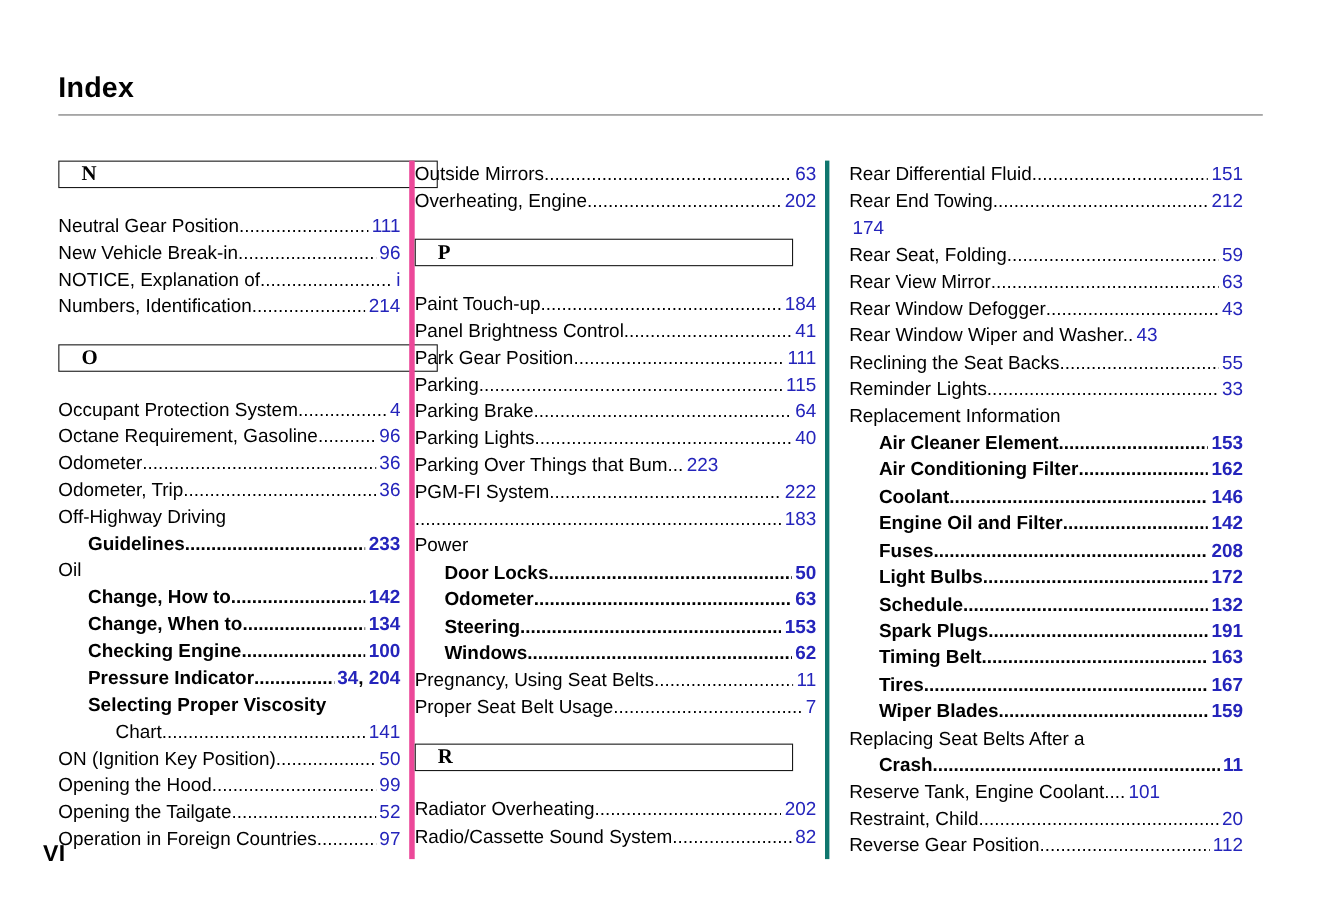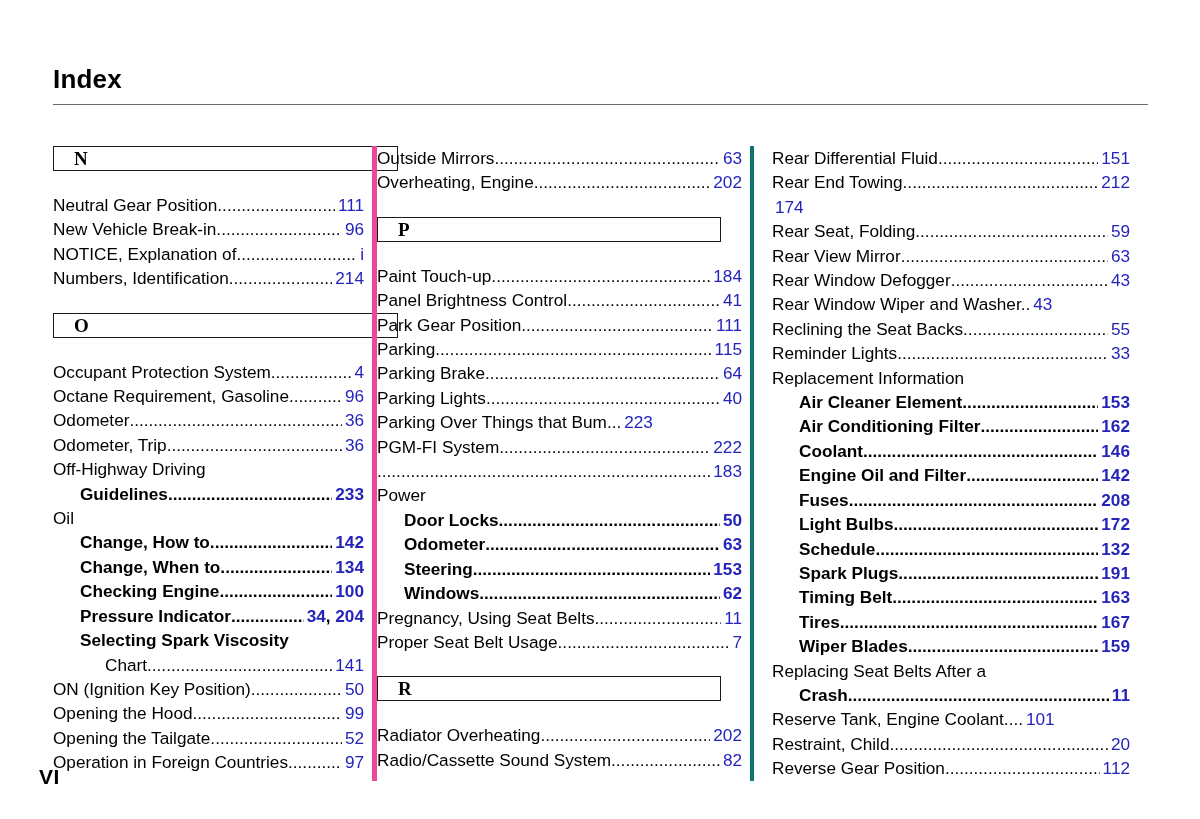--- a/index.html
+++ b/index.html
@@ -203,21 +203,21 @@
           <span class="label">Checking Engine</span>
           <span class="leader">........................................................................................................................</span>
           <span class="pg">100</span>
         </div>
         <div class="entry indent-1">
           <span class="label">Pressure Indicator</span>
           <span class="leader">........................................................................................................................</span>
           <span class="pg"><span>34</span><span class="comma-black">, </span><span>204</span></span>
         </div>
         <div class="entry indent-1 noleader">
-          <span class="label">Selecting Spark Viscosity</span>
+          <span class="label">Selecting Proper Viscosity</span>
         </div>
         <div class="entry indent-2">
           <span class="label">Chart</span>
           <span class="leader">........................................................................................................................</span>
           <span class="pg">141</span>
         </div>
         <div class="entry">
           <span class="label">ON (Ignition Key Position)</span>
           <span class="leader">........................................................................................................................</span>
           <span class="pg">50</span>

